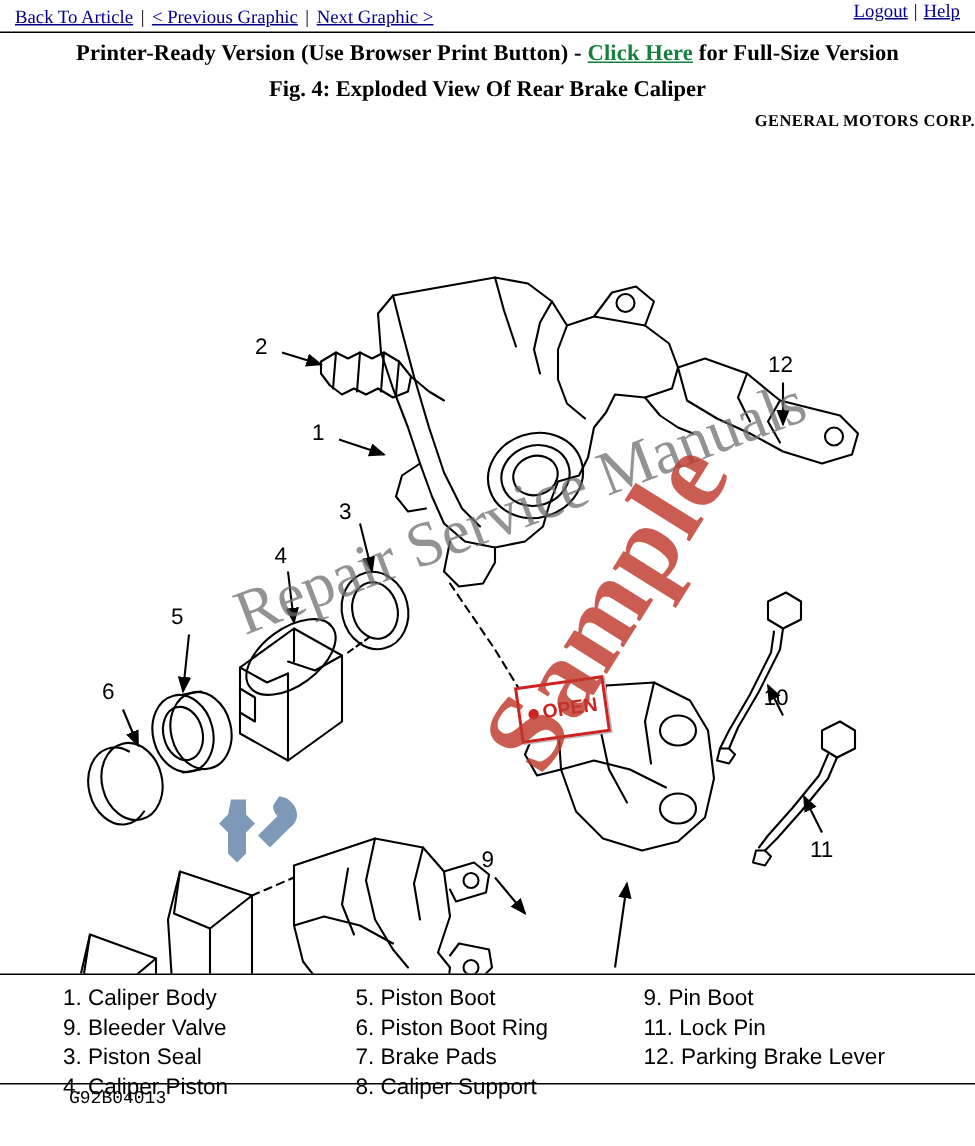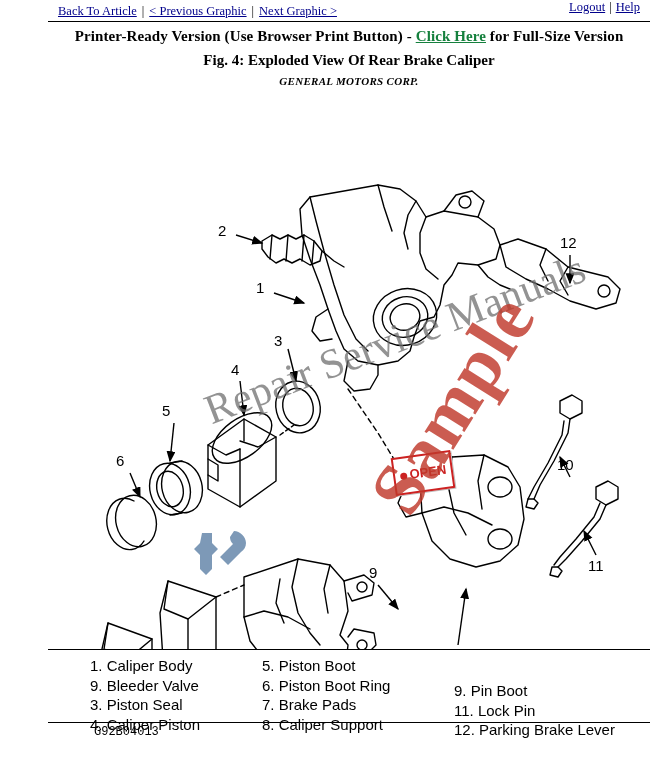--- a/index.html
+++ b/index.html
@@ -12,21 +12,20 @@
     background: #ffffff;
     font-family: "Liberation Serif", serif;
     color: #000000;
     overflow: hidden;
   }
   .page {
     position: relative;
     width: 650px;
     height: 764px;
     box-sizing: border-box;
-    padding-left: 48px;
   }
 
   
   .topbar {
     position: relative;
     height: 22px;
     border-bottom: 1px solid #000;
     font-family: "Liberation Serif", serif;
     font-size: 12.5px;
     padding: 3px 8px 0 8px;
@@ -71,26 +70,25 @@
     color: #15803d;
     text-decoration: underline;
   }
   .fig-line {
     text-align: center;
     font-weight: bold;
     font-size: 15px;
     padding-top: 7px;
   }
   .corp-line {
-    text-align: center;
+    text-align: right;
     font-weight: bold;
     font-size: 11px;
     padding-top: 6px;
     letter-spacing: 0.3px;
-    font-style: italic;
   }
 
   
   .figure-wrap {
     position: relative;
     width: 650px;
     height: 560px;
     margin-top: 2px;
   }
   .figure-svg {
@@ -166,22 +164,22 @@
     display: flex;
     justify-content: flex-start;
     padding-left: 42px;
     font-family: "Liberation Sans", sans-serif;
     font-size: 15px;
   }
   .legend-col {
     line-height: 19.5px;
   }
   .legend-col.c1 { width: 172px; }
-  .legend-col.c2 { width: 192px; }
-  .legend-col.c3 { width: 200px; margin-top: 25px; }
+  .legend-col.c2 { width: 192px; margin-left: 23px; }
+  .legend-col.c3 { width: 200px; }
   .legend-item { white-space: nowrap; }
 
   .code {
     position: absolute;
     left: 46px;
     bottom: 6px;
     font-family: Liberation Mono, monospace;
     font-size: 12px;
   }
   .bottomline {

